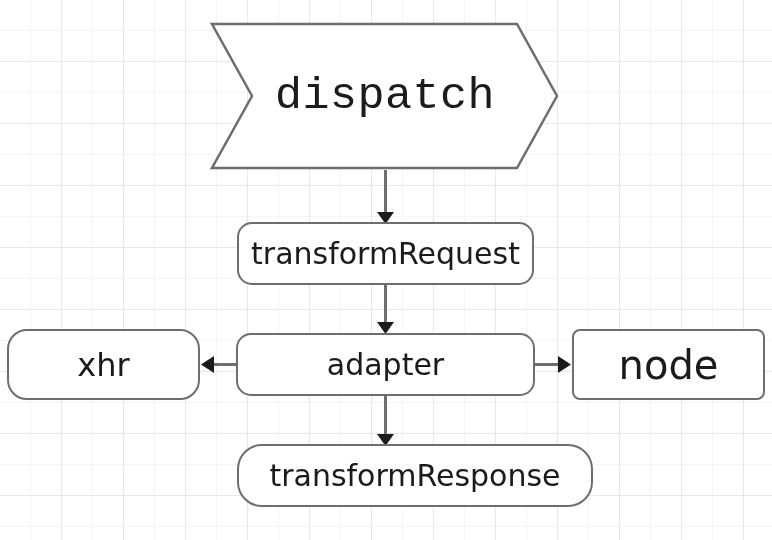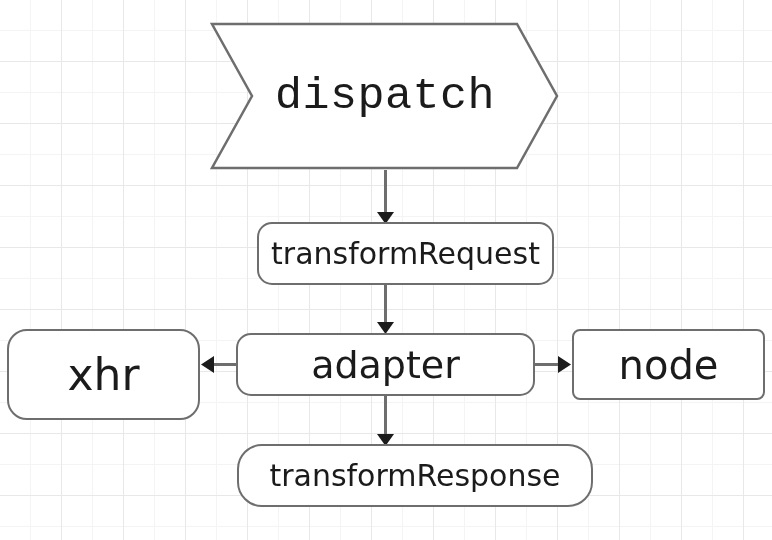--- a/index.html
+++ b/index.html
@@ -74,41 +74,40 @@
   }
 
   
   #transform-request-box {
     left: 237px;
     top: 222px;
     width: 297px;
     height: 63px;
     border-radius: 15px;
     font-size: 30px;
-    margin-left: 20px;
   }
 
   
   #adapter-box {
     left: 236px;
     top: 333px;
     width: 299px;
     height: 63px;
     border-radius: 15px;
-    font-size: 38px;
+    font-size: 30px;
   }
 
   
   #xhr-box {
     left: 7px;
     top: 329px;
     width: 193px;
-    height: 91px;
+    height: 71px;
     border-radius: 20px;
-    font-size: 44px;
+    font-size: 32px;
   }
 
   
   #node-box {
     left: 572px;
     top: 329px;
     width: 193px;
     height: 71px;
     border-radius: 8px;
     font-size: 40px;

